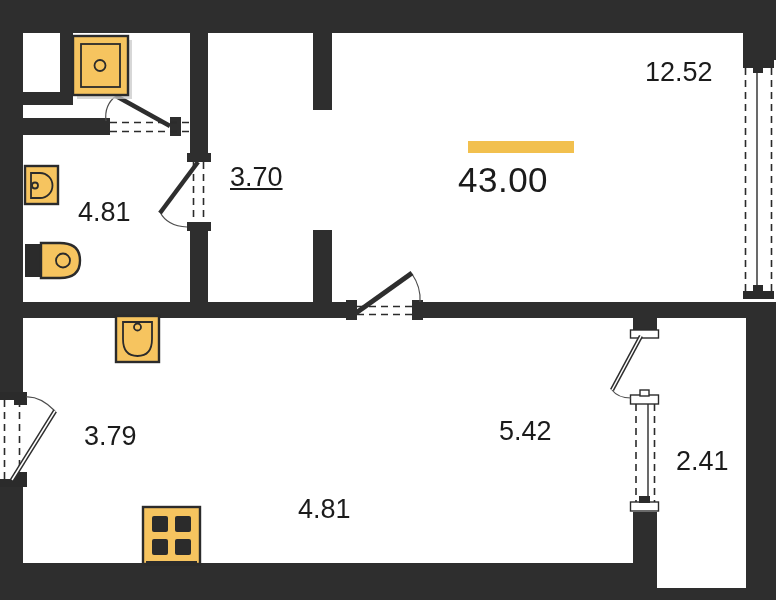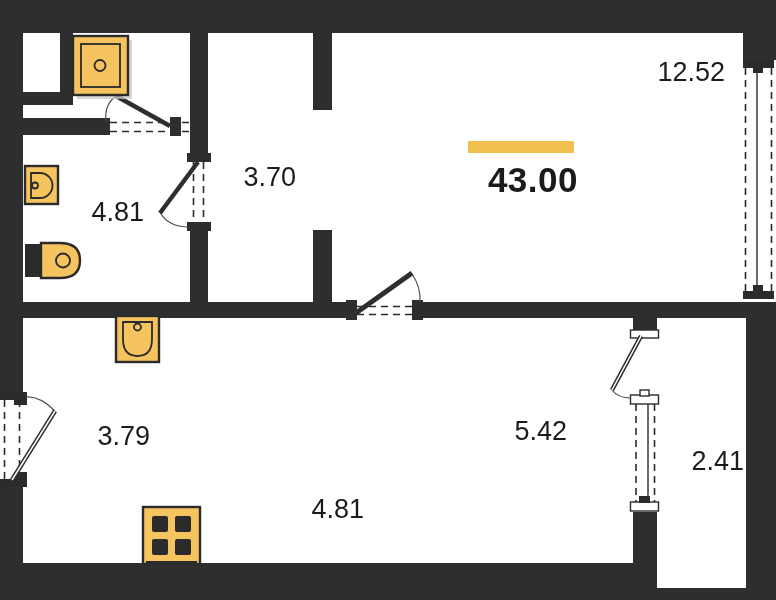--- a/index.html
+++ b/index.html
@@ -20,23 +20,23 @@
   .arc{stroke:#4d4d4d;stroke-width:1.2;fill:none;}
   .fix{fill:var(--fixture-fill,#f6c45f);stroke:var(--line,#2b2b2b);stroke-width:2.4;}
   .fixline{fill:none;stroke:var(--line,#2b2b2b);stroke-width:1.8;}
   .dark{fill:var(--line,#2b2b2b);}
   .sill{fill:#ffffff;stroke:var(--line,#2b2b2b);stroke-width:1.4;}
   .shadow{fill:var(--shadow,#c9c9c9);opacity:.75;}
   .accent{fill:var(--accent-bar,#f2c04e);}
   .room-label{
     position:absolute;
     font-size:27px;color:var(--text,#1b1b1b);
-    text-align:right;white-space:nowrap;line-height:1;
+    text-align:left;white-space:nowrap;line-height:1;
   }
-  .total-label{font-size:35px;font-weight:700;letter-spacing:.5px;}
+  .total-label{font-size:35px;font-weight:400;letter-spacing:.5px;}
 </style>
 </head>
 <body>
 
 <div class="plan">
 
   <svg width="776" height="600" viewBox="0 0 776 600">
 
     <g>
       <rect class="wall" x="0" y="0" width="776" height="33"></rect>
@@ -165,21 +165,21 @@
       <rect class="dark" x="146" y="561" width="51" height="5"></rect>
     </g>
 
     <rect class="accent" x="468" y="141" width="106" height="12"></rect>
   </svg>
 
   <div class="room-label total-label" style="left:458px;top:162px;width:120px;">43.00</div>
 
   <div class="room-label" style="left:645px;top:59px;width:80px;">12.52</div>
 
-  <div class="room-label" style="left:230px;top:164px;width:66px;">3.70</div>
+  <div class="room-label" style="left:230px;top:164px;width:66px;text-decoration:underline;">3.70</div>
 
   <div class="room-label" style="left:78px;top:199px;width:66px;">4.81</div>
 
   <div class="room-label" style="left:84px;top:423px;width:66px;">3.79</div>
 
   <div class="room-label" style="left:499px;top:418px;width:68px;">5.42</div>
 
   <div class="room-label" style="left:298px;top:496px;width:66px;">4.81</div>
 
   <div class="room-label" style="left:676px;top:448px;width:68px;">2.41</div>

